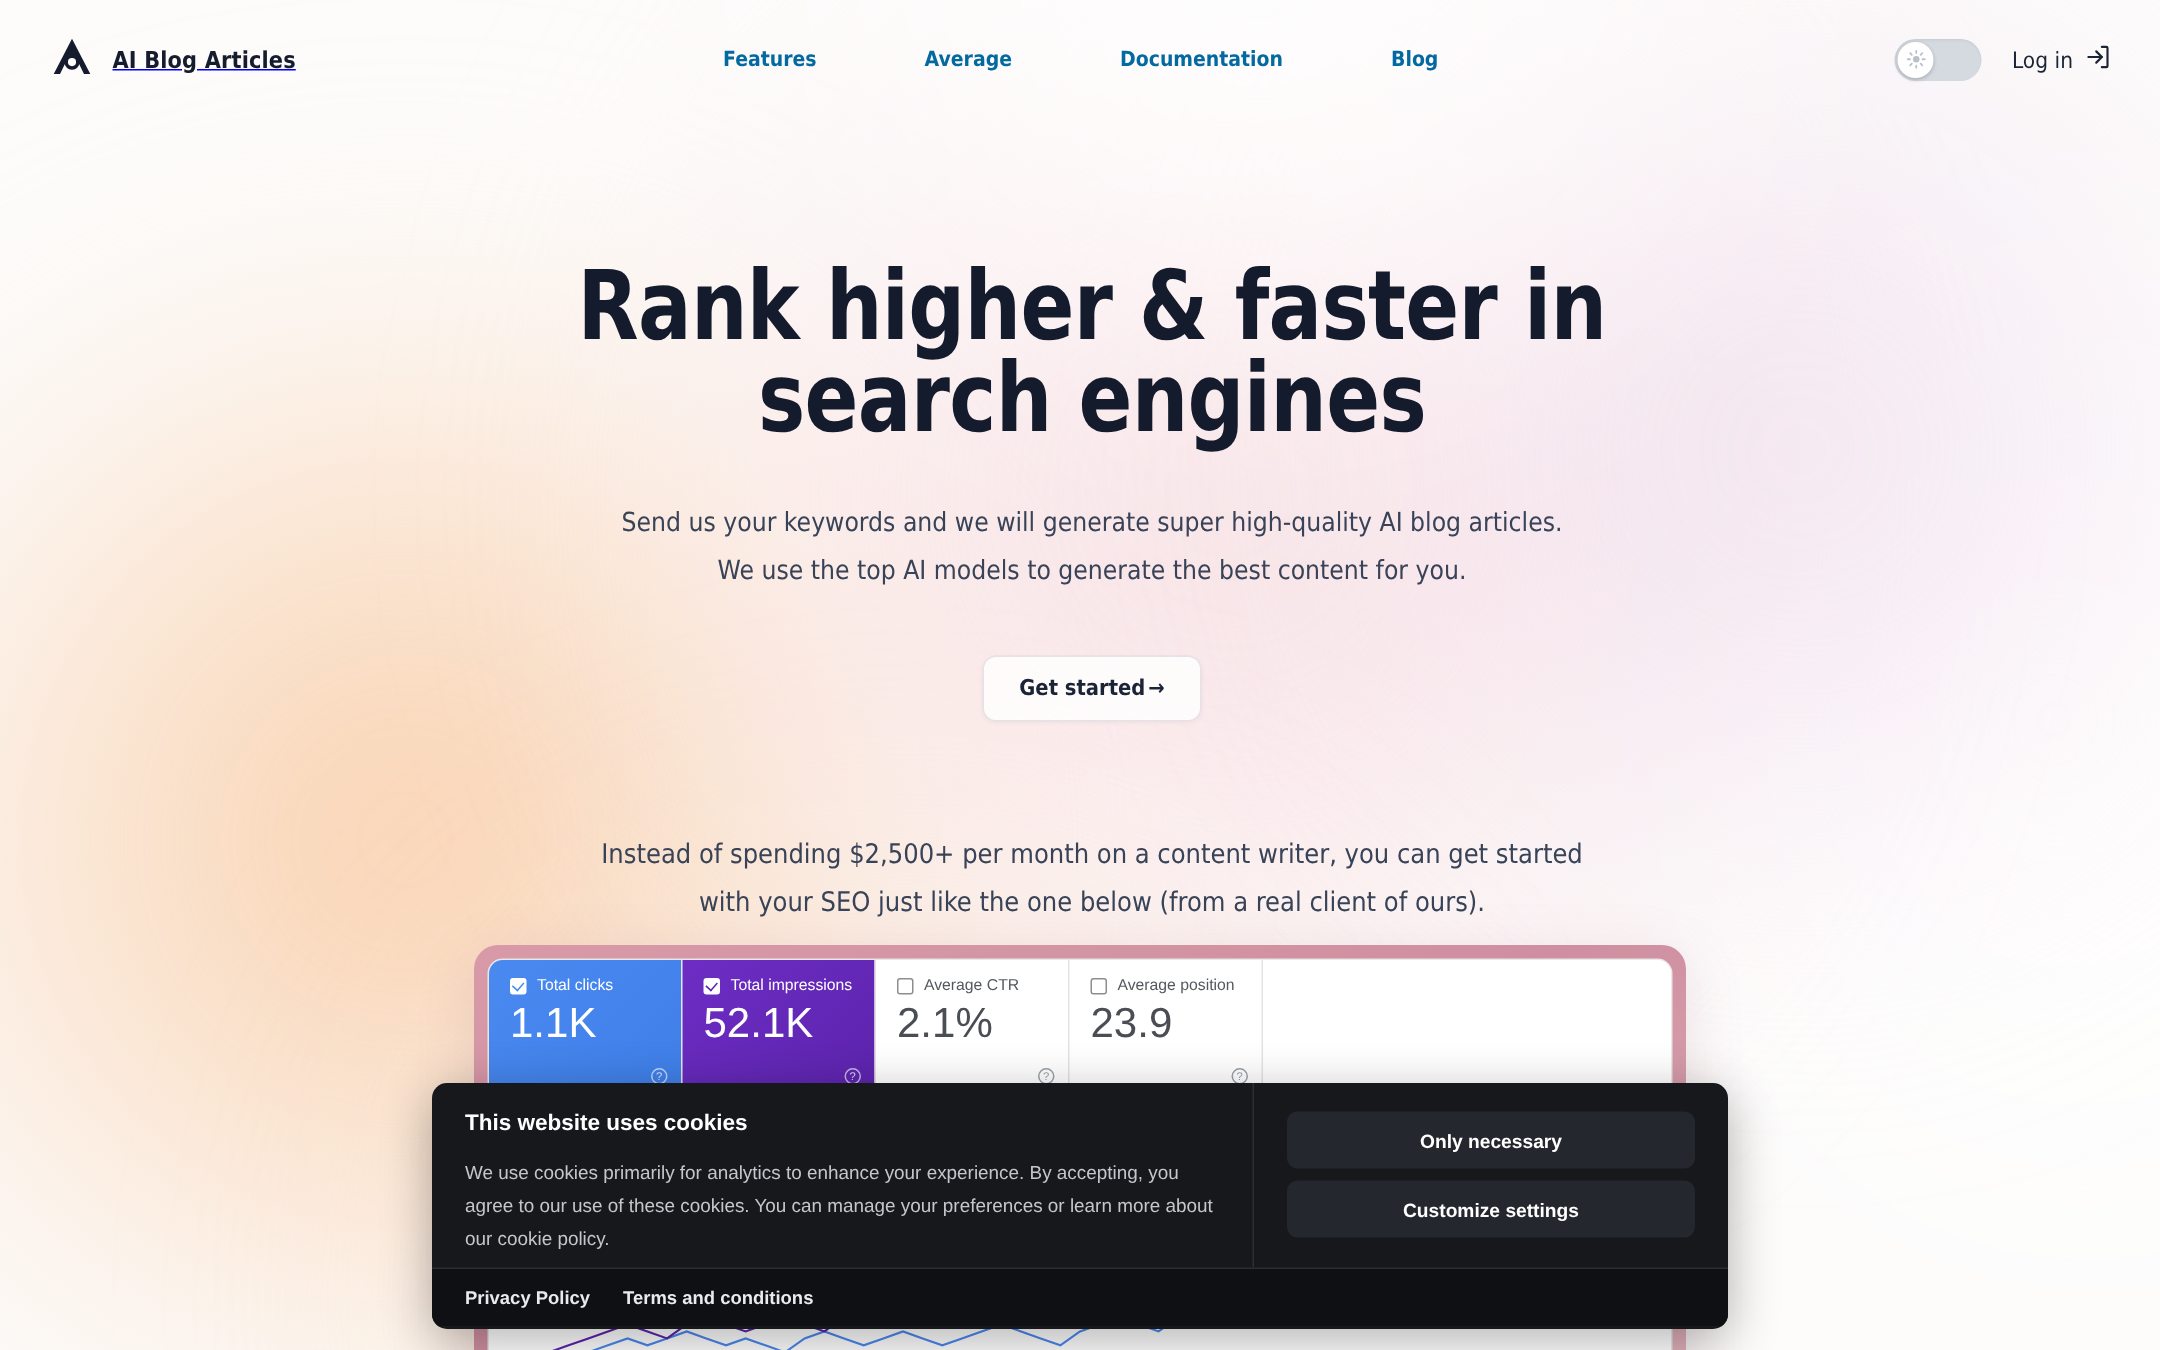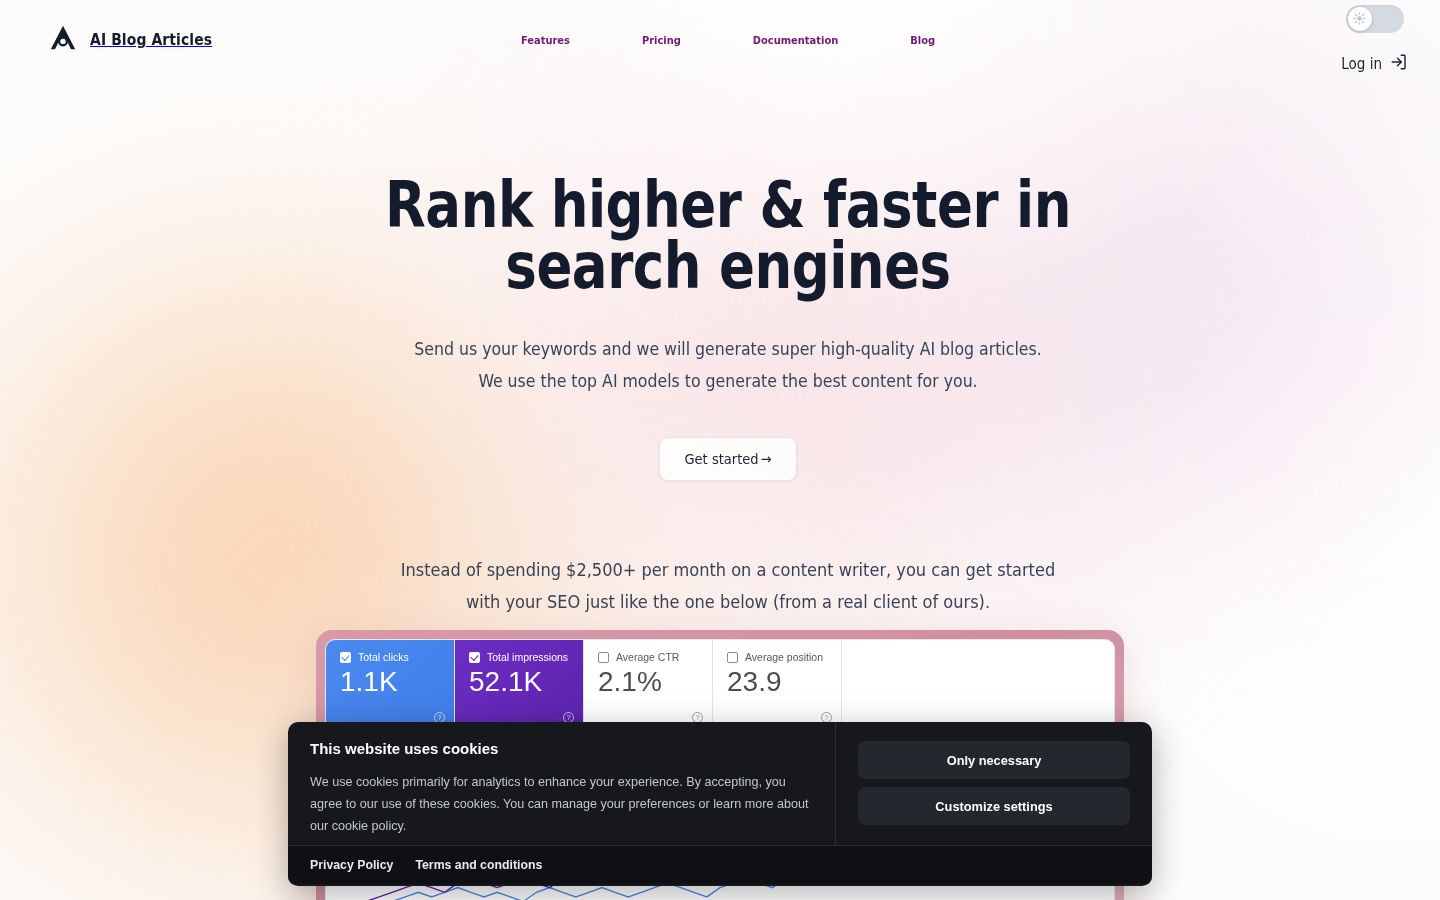--- a/index.html
+++ b/index.html
@@ -14,30 +14,30 @@
   .blob { position:absolute; border-radius:50%; filter:blur(90px); }
   .blob-peach  { left:-180px; top:180px;  width:900px; height:760px; background:radial-gradient(circle at 50% 50%, rgba(247,196,150,.85) 0%, rgba(250,220,195,.55) 45%, rgba(255,245,238,0) 72%); }
   .blob-rose   { left:430px;  top:-120px; width:780px; height:900px; background:radial-gradient(circle at 50% 50%, rgba(243,203,210,.62) 0%, rgba(250,228,232,.40) 48%, rgba(255,245,246,0) 74%); }
   .blob-lav    { left:880px;  top:-60px;  width:640px; height:720px; background:radial-gradient(circle at 50% 50%, rgba(231,206,228,.55) 0%, rgba(244,228,242,.33) 48%, rgba(252,244,251,0) 74%); }
   .blob-peach2 { left:200px;  top:560px;  width:820px; height:620px; background:radial-gradient(circle at 50% 50%, rgba(249,214,186,.55) 0%, rgba(253,233,217,.30) 50%, rgba(255,248,242,0) 75%); }
   .blob-white  { left:1120px; top:60px;   width:620px; height:840px; background:radial-gradient(circle at 40% 50%, rgba(255,255,255,.95) 0%, rgba(255,255,255,.55) 50%, rgba(255,255,255,0) 78%); }
   .blob-top    { left:480px;  top:-420px; width:720px; height:680px; background:radial-gradient(circle at 50% 60%, rgba(255,255,255,.95) 0%, rgba(255,255,255,.4) 55%, rgba(255,255,255,0) 80%); }
 
   
   .header {
-    position:absolute; top:0; left:16px; right:0; height:80px;
+    position:absolute; top:0; left:1px; right:0; height:80px;
     display:flex; align-items:center; z-index:20;text-decoration:underline;
   }
   .brand { position:absolute; left:32px; display:flex; align-items:center; gap:12px; }
   .brand-name { font-size:15.5px; font-weight:700; color:#141c2e; letter-spacing:.1px;
                 font-family:"DejaVu Sans Condensed","Liberation Sans",sans-serif; }
   .nav { position:absolute; left:0; right:0; display:flex; justify-content:center; gap:72px; }
-  .nav-link { font-size:11px; font-weight:700; color:#701a75; text-decoration:none; white-space:nowrap;
+  .nav-link { font-size:14px; font-weight:700; color:#0369a1; text-decoration:none; white-space:nowrap;
               font-family:"DejaVu Sans Condensed","Liberation Sans",sans-serif; }
-  .header-right { position:absolute; right:32px; display:flex; align-items:center; gap:20px;flex-direction:column; }
+  .header-right { position:absolute; right:32px; display:flex; gap:20px; }
 
   .theme-toggle {
     width:58px; height:28px; border-radius:14px; background:#d5dae1;
     position:relative; cursor:pointer; box-shadow:inset 0 1px 2px rgba(0,0,0,.06);
   }
   .toggle-knob {
     position:absolute; left:2px; top:2px; width:24px; height:24px; border-radius:50%;
     background:#ffffff; box-shadow:0 1px 3px rgba(0,0,0,.22);
     display:flex; align-items:center; justify-content:center;
   }
@@ -55,21 +55,21 @@
   }
   .hero-sub {
     margin-top:36px; font-size:17.5px; line-height:32px; color:#394357; font-weight:400;
     font-family:"DejaVu Sans Condensed","Liberation Sans",sans-serif;
   }
   .cta-wrap { margin-top:40px; display:flex; justify-content:center; }
   .cta-btn {
     display:inline-flex; align-items:center; gap:2px;
     padding:13px 24px; border-radius:9px; background:rgba(255,255,255,.82);
     border:1px solid rgba(180,170,180,.32);
-    font-size:14.5px; font-weight:400; color:#1b2437; cursor:pointer;
+    font-size:14.5px; font-weight:700; color:#1b2437; cursor:pointer;
     box-shadow:0 1px 3px rgba(90,60,60,.05);
     font-family:"DejaVu Sans Condensed","Liberation Sans",sans-serif;
   }
   .hero-note {
     margin-top:73px; font-size:18px; line-height:32px; color:#394357;
     font-family:"DejaVu Sans Condensed","Liberation Sans",sans-serif;
   }
 
   
   .dash-frame {
@@ -159,21 +159,21 @@
         <path d="M16 3 L29 28 L24.5 28 L16 10.5 L7.5 28 L3 28 Z" fill="#141c2e"></path>
         <path d="M16 9.5 C19.6 14.2 21.4 17 21.4 19.3 C21.4 22.6 18.9 25 16 25 C13.1 25 10.6 22.6 10.6 19.3 C10.6 17 12.4 14.2 16 9.5 Z" fill="#141c2e"></path>
         <circle cx="16" cy="19.6" r="2.9" fill="#ffffff"></circle>
       </svg>
     </span>
     <span class="brand-name">AI Blog Articles</span>
   </a>
 
   <nav class="nav">
     <a class="nav-link" href="#">Features</a>
-    <a class="nav-link" href="#">Pricing</a>
+    <a class="nav-link" href="#">Average</a>
     <a class="nav-link" href="#">Documentation</a>
     <a class="nav-link" href="#">Blog</a>
   </nav>
 
   <div class="header-right">
     <div class="theme-toggle">
       <div class="toggle-knob">
         <span>
           <svg width="13" height="13" viewBox="0 0 24 24" fill="none" stroke="#b9c0c9" stroke-width="2.2" stroke-linecap="round">
             <circle cx="12" cy="12" r="4" fill="#b9c0c9" stroke="none"></circle>

